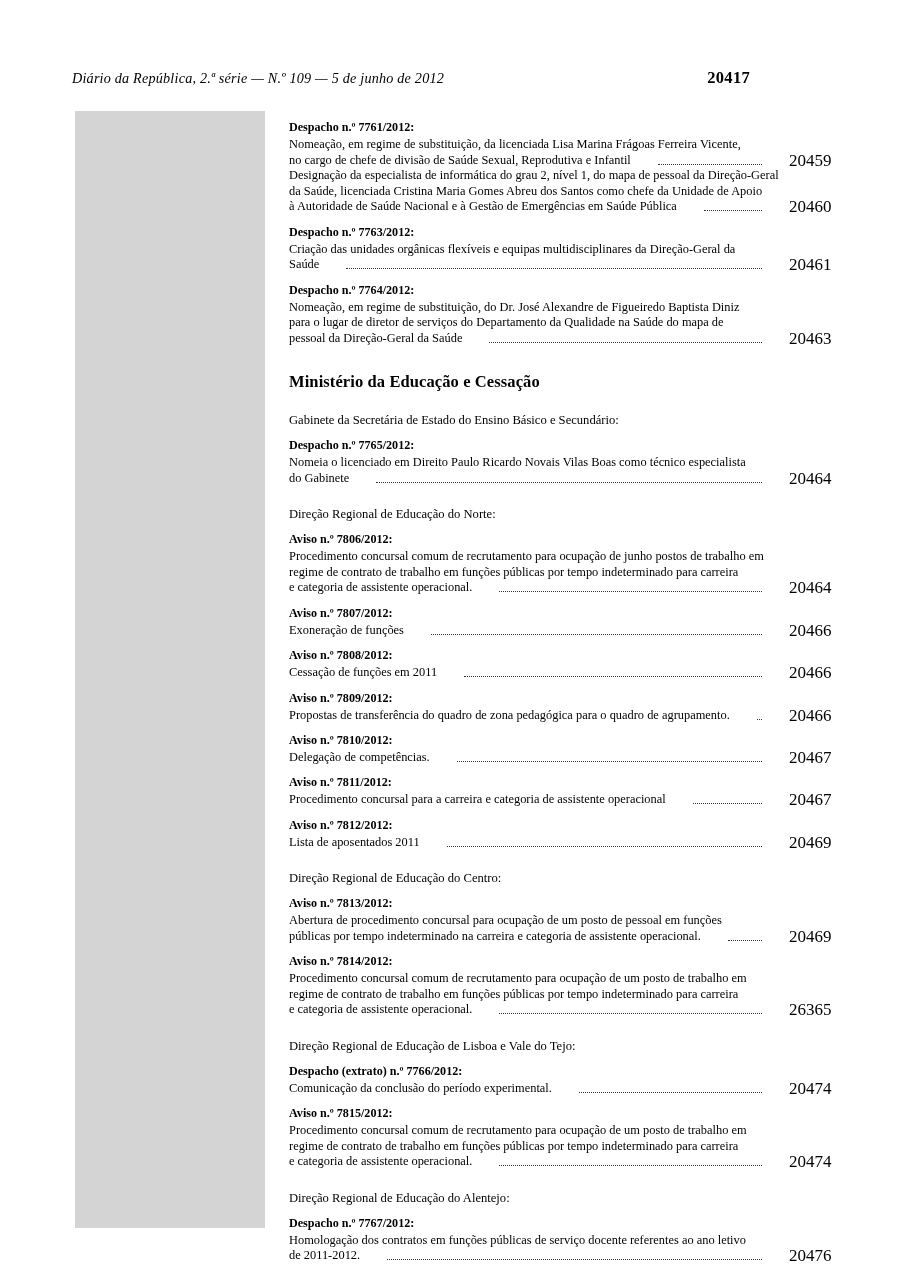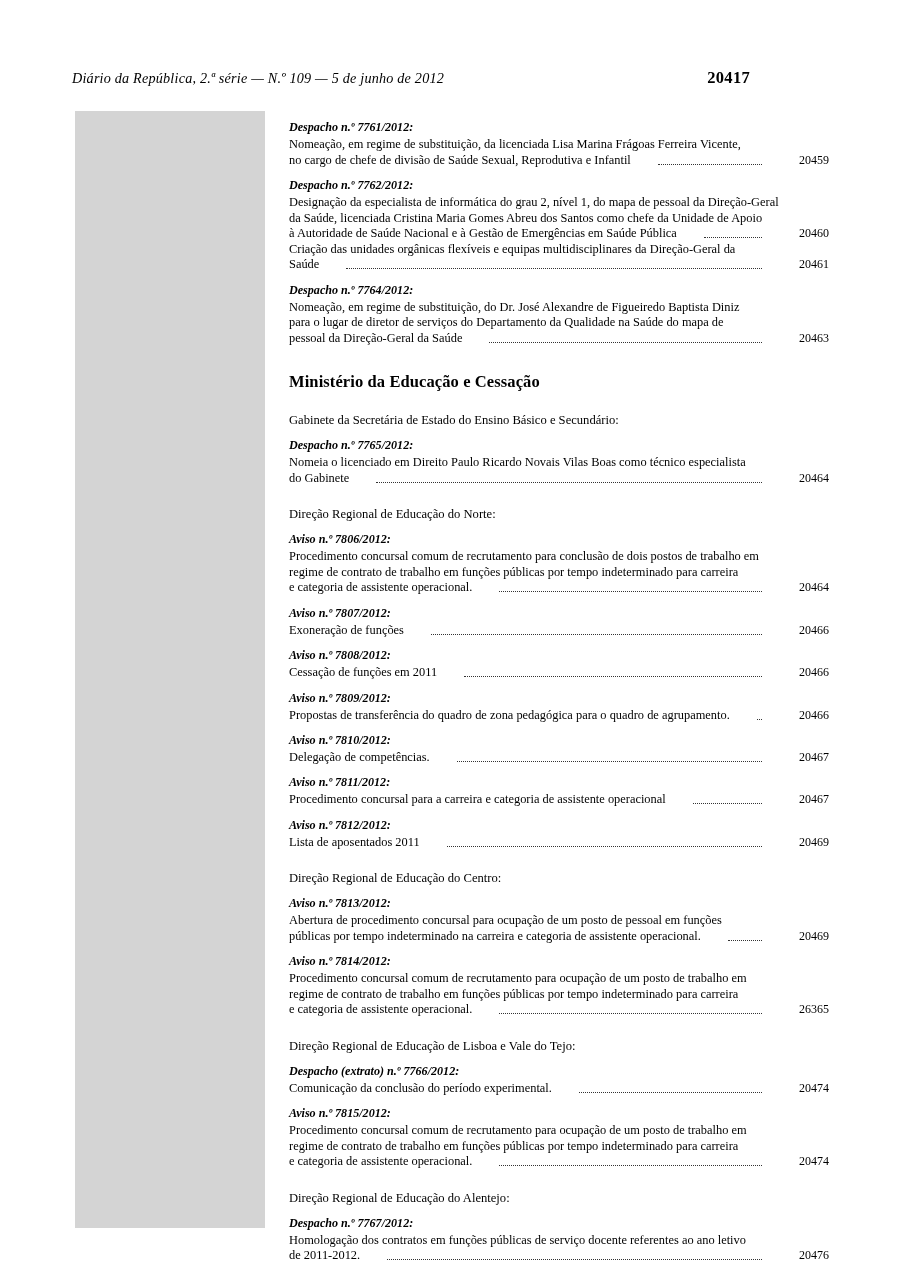--- a/index.html
+++ b/index.html
@@ -60,21 +60,20 @@
   }
   .entry {
     margin-bottom: 0px;
   }
   .entry-title {
     font-weight: bold;
     font-size: 12.1px;
     line-height: 16px;
     margin-top: 9px;
     margin-bottom: 2px;
-    font-style: italic;
   }
   .entry-row {
     display: flex;
     align-items: flex-end;
     font-size: 12.4px;
     line-height: 15.4px;
     gap: 24px;
   }
   .entry-row .txt {
     white-space: nowrap;
@@ -82,21 +81,21 @@
   .dots {
     flex: 1 1 auto;
     border-bottom: 1px dotted #333;
     margin: 0 3px 3.5px 3px;
     height: 0;
   }
   .pagenum {
     flex: 0 0 auto;
     width: 40px;
     text-align: right;
-    font-size: 12px;
+    font-size: 17px;
   }
   .multiline {
     font-size: 12.4px;
     line-height: 15.6px;
     text-align: justify;
   }
   .section-heading {
     font-weight: bold;
     font-size: 16.5px;
     margin-top: 26px;
@@ -128,32 +127,32 @@
         <div class="multiline">
           <div>Nomeação, em regime de substituição, da licenciada Lisa Marina Frágoas Ferreira Vicente,</div>
           <div class="entry-row">
             <span class="txt">no cargo de chefe de divisão de Saúde Sexual, Reprodutiva e Infantil</span>
             <span class="dots"></span>
             <span class="pagenum">20459</span>
           </div>
         </div>
       </div>
       <div class="entry">
-        <div class="entry-title">Despacho n.º 7762/2012:</div>
         <div class="multiline">
           <div>Designação da especialista de informática do grau 2, nível 1, do mapa de pessoal da Direção-Geral</div>
           <div>da Saúde, licenciada Cristina Maria Gomes Abreu dos Santos como chefe da Unidade de Apoio</div>
           <div class="entry-row">
             <span class="txt">à Autoridade de Saúde Nacional e à Gestão de Emergências em Saúde Pública</span>
             <span class="dots"></span>
             <span class="pagenum">20460</span>
           </div>
         </div>
       </div>
       <div class="entry">
+        <div class="entry-title">Despacho n.º 7763/2012:</div>
         <div class="multiline">
           <div>Criação das unidades orgânicas flexíveis e equipas multidisciplinares da Direção-Geral da</div>
           <div class="entry-row">
             <span class="txt">Saúde</span>
             <span class="dots"></span>
             <span class="pagenum">20461</span>
           </div>
         </div>
       </div>
       <div class="entry">
@@ -178,21 +177,21 @@
             <span class="txt">do Gabinete</span>
             <span class="dots"></span>
             <span class="pagenum">20464</span>
           </div>
         </div>
       </div>
       <div class="subheading">Direção Regional de Educação do Norte:</div>
       <div class="entry">
         <div class="entry-title">Aviso n.º 7806/2012:</div>
         <div class="multiline">
-          <div>Procedimento concursal comum de recrutamento para conclusão de dois postos de trabalho em</div>
+          <div>Procedimento concursal comum de recrutamento para ocupação de junho postos de trabalho em</div>
           <div>regime de contrato de trabalho em funções públicas por tempo indeterminado para carreira</div>
           <div class="entry-row">
             <span class="txt">e categoria de assistente operacional.</span>
             <span class="dots"></span>
             <span class="pagenum">20464</span>
           </div>
         </div>
       </div>
       <div class="entry">
         <div class="entry-title">Aviso n.º 7807/2012:</div>

